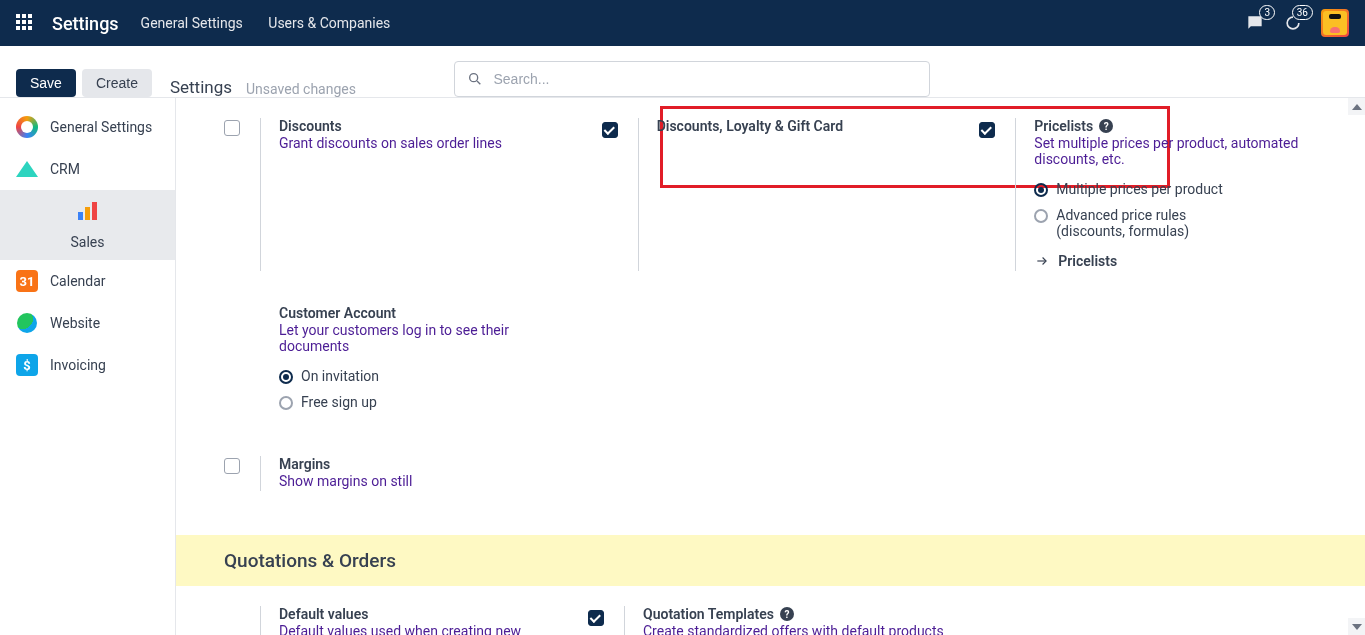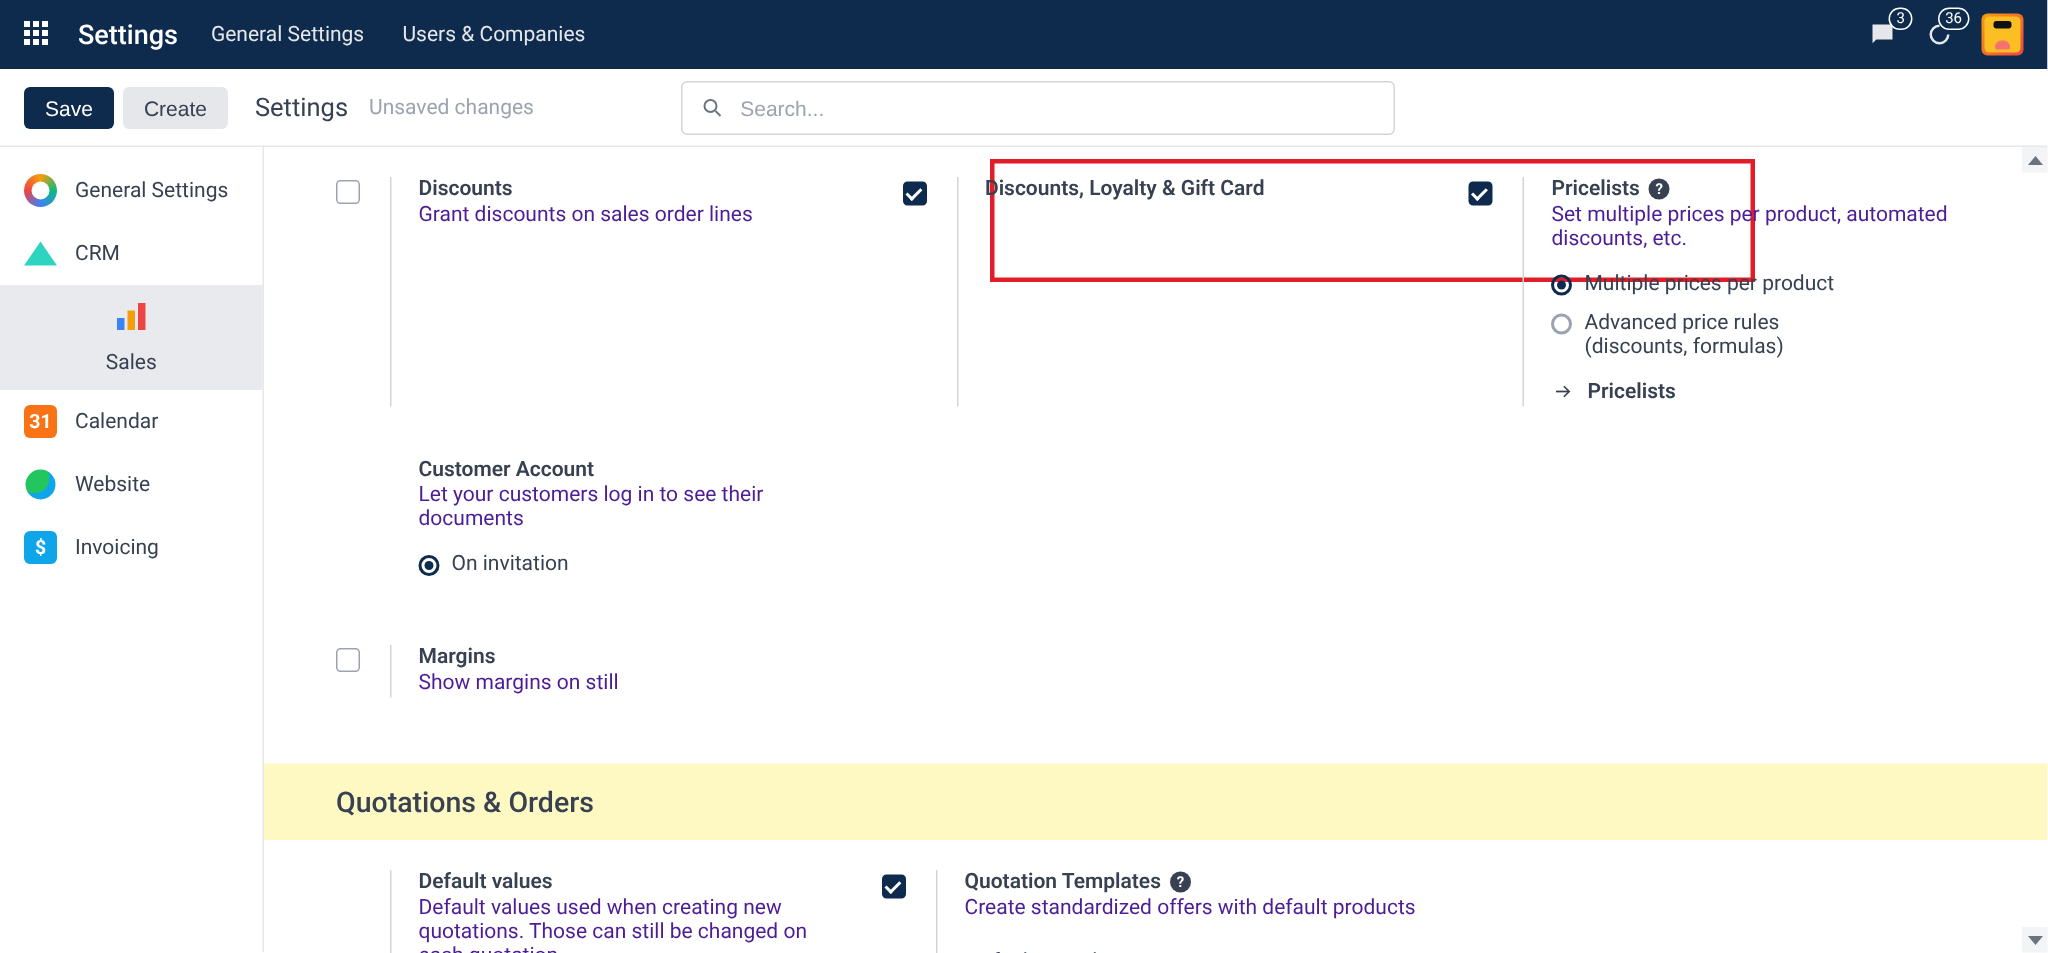--- a/index.html
+++ b/index.html
@@ -16,21 +16,21 @@
   .topnav .right { display: flex; align-items: center; gap: 18px; }
   .topnav .badge-wrap { position: relative; display:flex; align-items:center; cursor:pointer; }
   .topnav .badge { position: absolute; top: -8px; right: -10px; background: #0e2b4d; border:1px solid #fff; color: #fff; font-size: 10px; padding: 0 4px; border-radius: 8px; line-height:13px;}
   .topnav svg { fill: #e5e7eb; }
   .avatar { width: 28px; height: 28px; border-radius: 4px; background: linear-gradient(135deg,#f59e0b,#ef4444); display:flex; align-items:center; justify-content:center; font-weight:bold; color:#fff; cursor:pointer; overflow:hidden;}
   .avatar-inner { width:24px; height:24px; background:#fbbf24; border-radius:3px; position:relative;}
   .avatar-inner::before{content:"";position:absolute;top:3px;left:6px;width:12px;height:5px;background:#111;border-radius:2px;}
   .avatar-inner::after{content:"";position:absolute;bottom:2px;left:7px;width:10px;height:6px;background:#f87171;border-radius:5px 5px 2px 2px;}
 
   
-  .actionbar { height: 52px; border-bottom: 1px solid #e5e7eb; display: flex; align-items: center; padding: 0 16px; background:#fff;}
+  .actionbar { height: 52px; border-bottom: 1px solid #e5e7eb; display: flex; align-items: flex-end; padding: 0 16px; background:#fff;}
   .btn { padding: 6px 14px; border-radius: 4px; font-size: 14px; cursor: pointer; border: none; }
   .btn-primary { background: #0e2b4d; color: #fff; margin-right:6px;}
   .btn-secondary { background: #e5e7eb; color: #374151; }
   .breadcrumb { margin-left: 18px; font-size: 17px; color: #374151; }
   .unsaved { margin-left: 14px; color: #9ca3af; font-size: 14px; }
   .search-slot { flex:1; display:flex; justify-content:center; }
   .search-box { width: 476px; height: 36px; border: 1px solid #d1d5db; border-radius: 4px; display: flex; align-items: center; padding: 12px 12px; color: #9ca3af; }
   .search-box input { border: none; outline: none; flex: 1; margin-left: 10px; font-size: 14px; color:#374151;}
   .search-box input::placeholder { color: #9ca3af; }
 
@@ -241,20 +241,24 @@
         <div class="check-col"></div>
         <div style="width:1px;margin:0 4px 0 2px;"></div>
         <div class="setting-body">
           <div class="setting-title">Customer Account</div>
           <div class="setting-desc">Let your customers log in to see their documents</div>
           <div class="radio-group">
             <div class="radio-row">
               <span class="radio sel"></span>
               <span>On invitation</span>
             </div>
+            <div class="radio-row">
+              <span class="radio"></span>
+              <span>Free sign up</span>
+            </div>
           </div>
         </div>
       </div>
 
       <div class="setting" style="grid-column:1;">
         <div class="check-col"><span class="chk"></span></div>
         <div class="vline"></div>
         <div class="setting-body">
           <div class="setting-title">Margins</div>
           <div class="setting-desc">Show margins on still</div>

